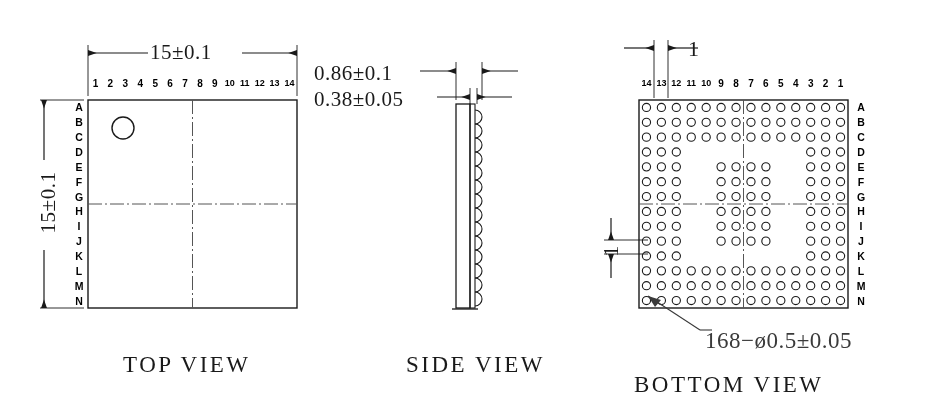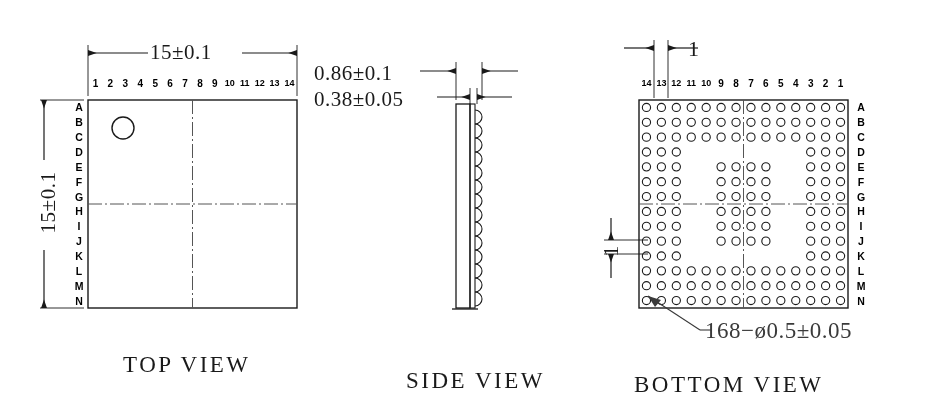--- a/index.html
+++ b/index.html
@@ -29,28 +29,28 @@
     left:-12px;top:190px;width:120px;text-align:center;
     transform:rotate(-90deg);transform-origin:50% 50%;
   }
   .dim-thick1{left:314px;top:61px;}
   .dim-thick2{left:314px;top:87px;}
   .dim-pitch-h{left:688px;top:36px;font-size:22px;}
   .dim-pitch-v{
     left:591px;top:238px;width:40px;text-align:center;font-size:22px;
     transform:rotate(-90deg);transform-origin:50% 50%;
   }
-  .callout{left:705px;top:318px;font-size:23px;color:#3a3a3a;letter-spacing:0.5px;}
+  .callout{left:705px;top:328px;font-size:23px;color:#3a3a3a;letter-spacing:0.5px;}
 
   .viewlabel{
     font-family:"Liberation Serif",serif;
     font-size:23px;letter-spacing:2.5px;top:352px;
   }
   .vl-top{left:123px;text-align:right;}
-  .vl-side{left:406px;margin-top:16px;}
+  .vl-side{left:406px;}
   .vl-bottom{left:634px;margin-top:20px;}
 
   
   .idx{
     position:absolute;font-family:"Liberation Sans",sans-serif;
     font-weight:bold;font-size:10px;color:#000;text-align:center;
     white-space:pre;
   }
   .idx-row{font-size:10.5px;}
   .idx-small{font-size:9px;}

